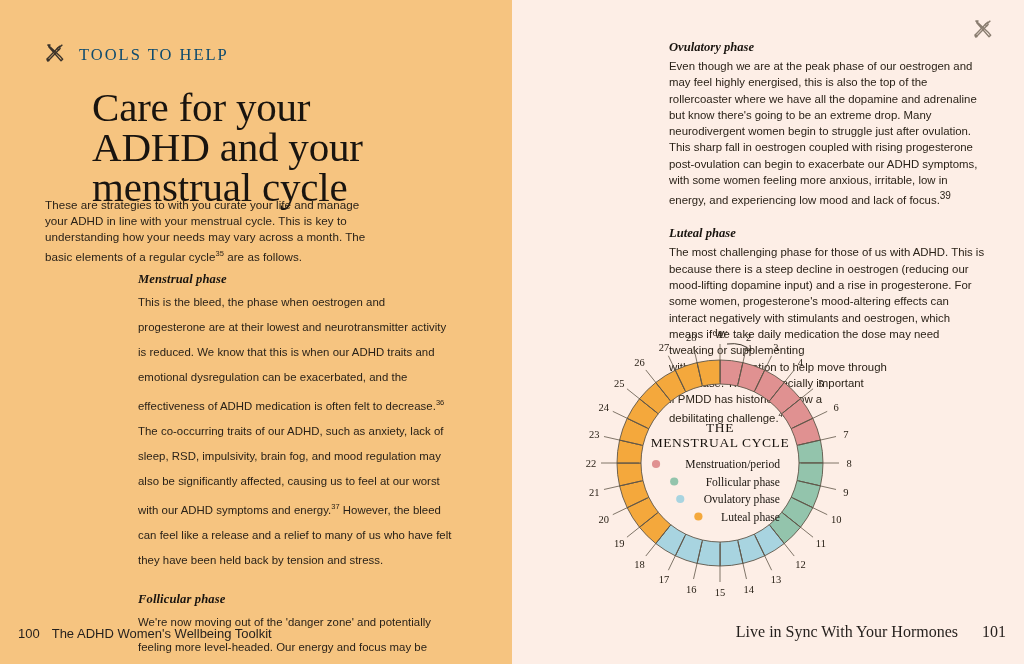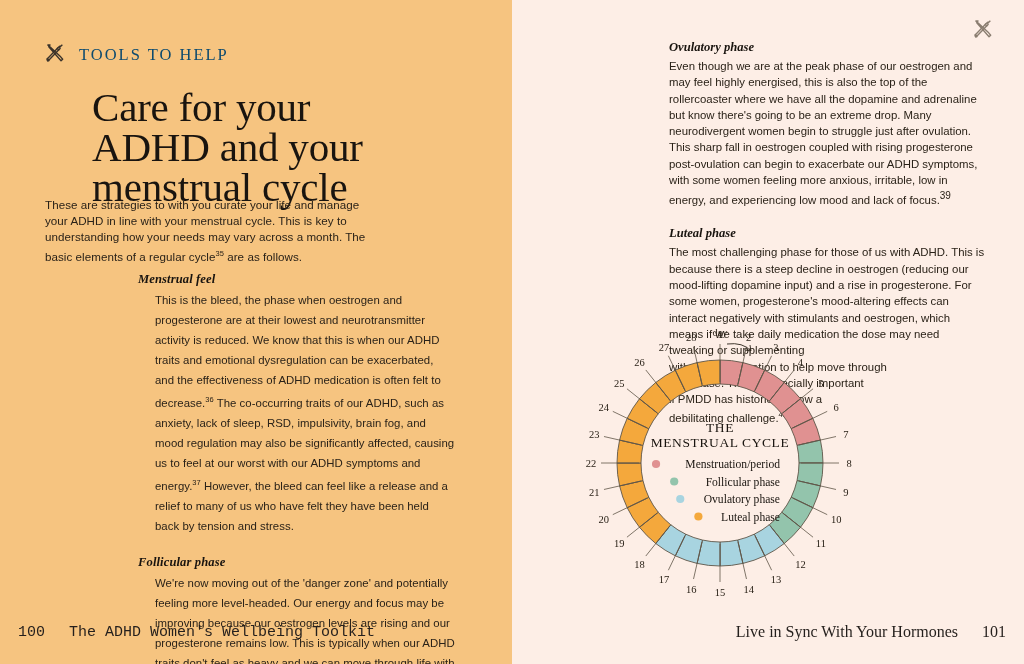--- a/index.html
+++ b/index.html
@@ -59,22 +59,22 @@
   .body-col{
     position:absolute;left:138px;top:272px;width:317px;
   }
   .sec-head{
     font-family:"Liberation Serif", serif;
     font-style:italic;font-size:12.6px;
     color:#19140f;margin:0 0 3px 0;
     letter-spacing:0.1px;
   }
   .sec-body{
-    font-size:11.4px;line-height:20px;
-    color:#2a2218;margin:0 0 19px 17px;
+    font-size:11.4px;line-height:25px;
+    color:#2a2218;margin:0 0 19px 0;
     letter-spacing:0.03px;
   }
   .sec-body sup{font-size:7.5px;}
 
   
   .corner-icon{position:absolute;right:30px;top:18px;}
 
   .r-col{position:absolute;left:157px;top:40px;width:318px;}
   .r-sec-head{
     font-family:"Liberation Serif", serif;
@@ -97,23 +97,23 @@
 
   
   .diagram{
     position:absolute;left:575px;top:318px;
     width:290px;height:290px;
   }
 
   
   .footer-left{
     position:absolute;left:18px;bottom:23px;
-    display:flex;gap:24px;align-items:baseline;
-    font-family:Liberation Mono, monospace;
-    font-size:15px;color:#241f1c;
+    display:flex;gap:12px;align-items:baseline;
+    font-family:Liberation Sans, sans-serif;
+    font-size:13px;color:#241f1c;
   }
   .footer-right{
     position:absolute;right:18px;bottom:23px;
     display:flex;gap:24px;align-items:baseline;
     font-family:"Liberation Serif", serif;
     font-size:16px;color:#241f1c;
   }
 
   svg text{font-family:"Liberation Serif", serif;}
 </style>
@@ -139,21 +139,21 @@
     <h1 class="main-title">
       <span>Care for your</span>
       <span>ADHD and your</span>
       <span>menstrual cycle</span>
     </h1>
 
     <p class="intro"><span>These are strategies to with you curate your life and manage your ADHD in line with your menstrual cycle. This is key to understanding how your needs may vary across a month. The basic elements of a regular cycle</span><sup>35</sup><span> are as follows.</span></p>
 
     <div class="body-col">
 
-      <h2 class="sec-head">Menstrual feel</h2>
+      <h2 class="sec-head">Menstrual phase</h2>
       <p class="sec-body"><span>This is the bleed, the phase when oestrogen and progesterone are at their lowest and neurotransmitter activity is reduced. We know that this is when our ADHD traits and emotional dysregulation can be exacerbated, and the effectiveness of ADHD medication is often felt to decrease.</span><sup>36</sup><span> The co-occurring traits of our ADHD, such as anxiety, lack of sleep, RSD, impulsivity, brain fog, and mood regulation may also be significantly affected, causing us to feel at our worst with our ADHD symptoms and energy.</span><sup>37</sup><span> However, the bleed can feel like a release and a relief to many of us who have felt they have been held back by tension and stress.</span></p>
 
       <h2 class="sec-head">Follicular phase</h2>
       <p class="sec-body"><span>We're now moving out of the 'danger zone' and potentially feeling more level-headed. Our energy and focus may be improving because our oestrogen levels are rising and our progesterone remains low. This is typically when our ADHD traits don't feel as heavy and we can move through life with more ease and flow. The now increased neurotransmitter activity helps to improve mood and overall wellbeing.</span><sup>38</sup><span> This is a good time to see friends, book meetings, exercise, and get those trickier jobs in the diary.</span></p>
 
     </div>
 
     <div class="footer-left">
       <span>100</span>
       <span>The ADHD Women's Wellbeing Toolkit</span>

